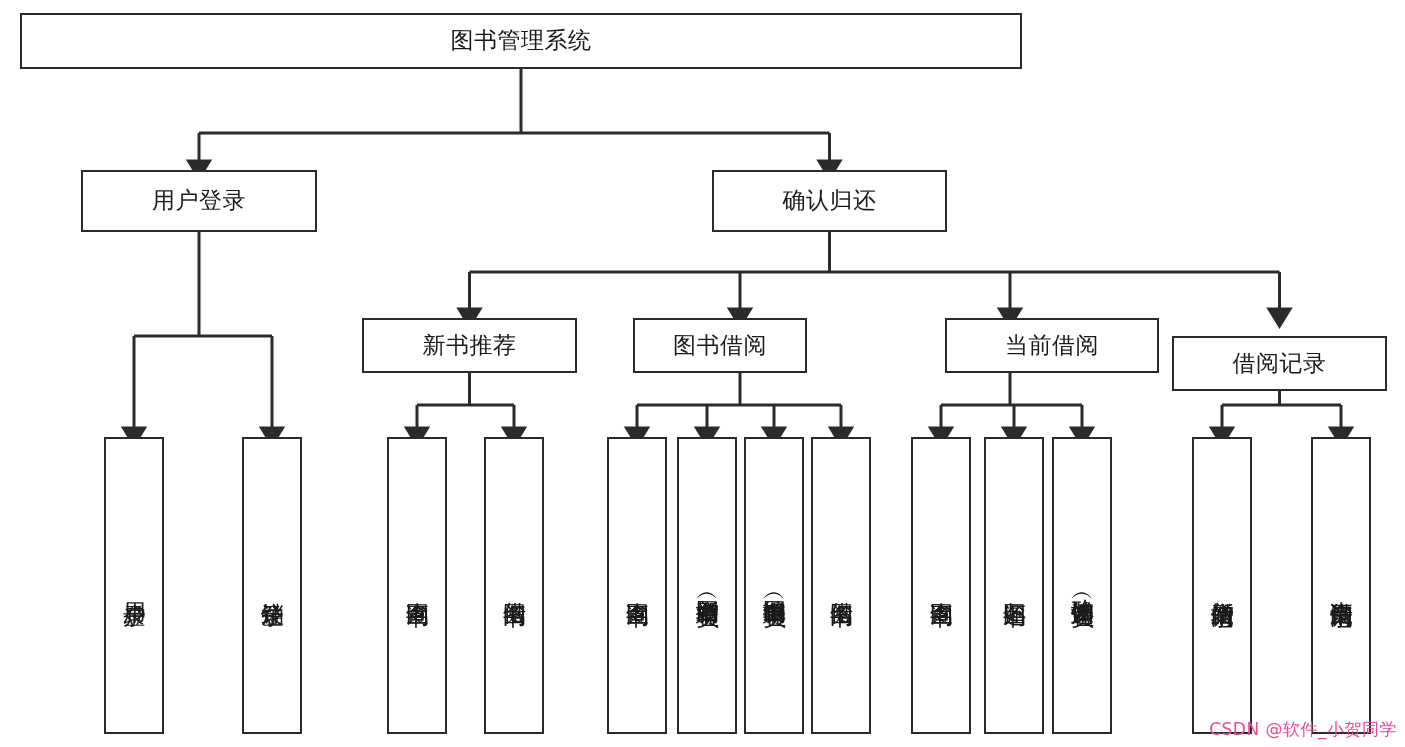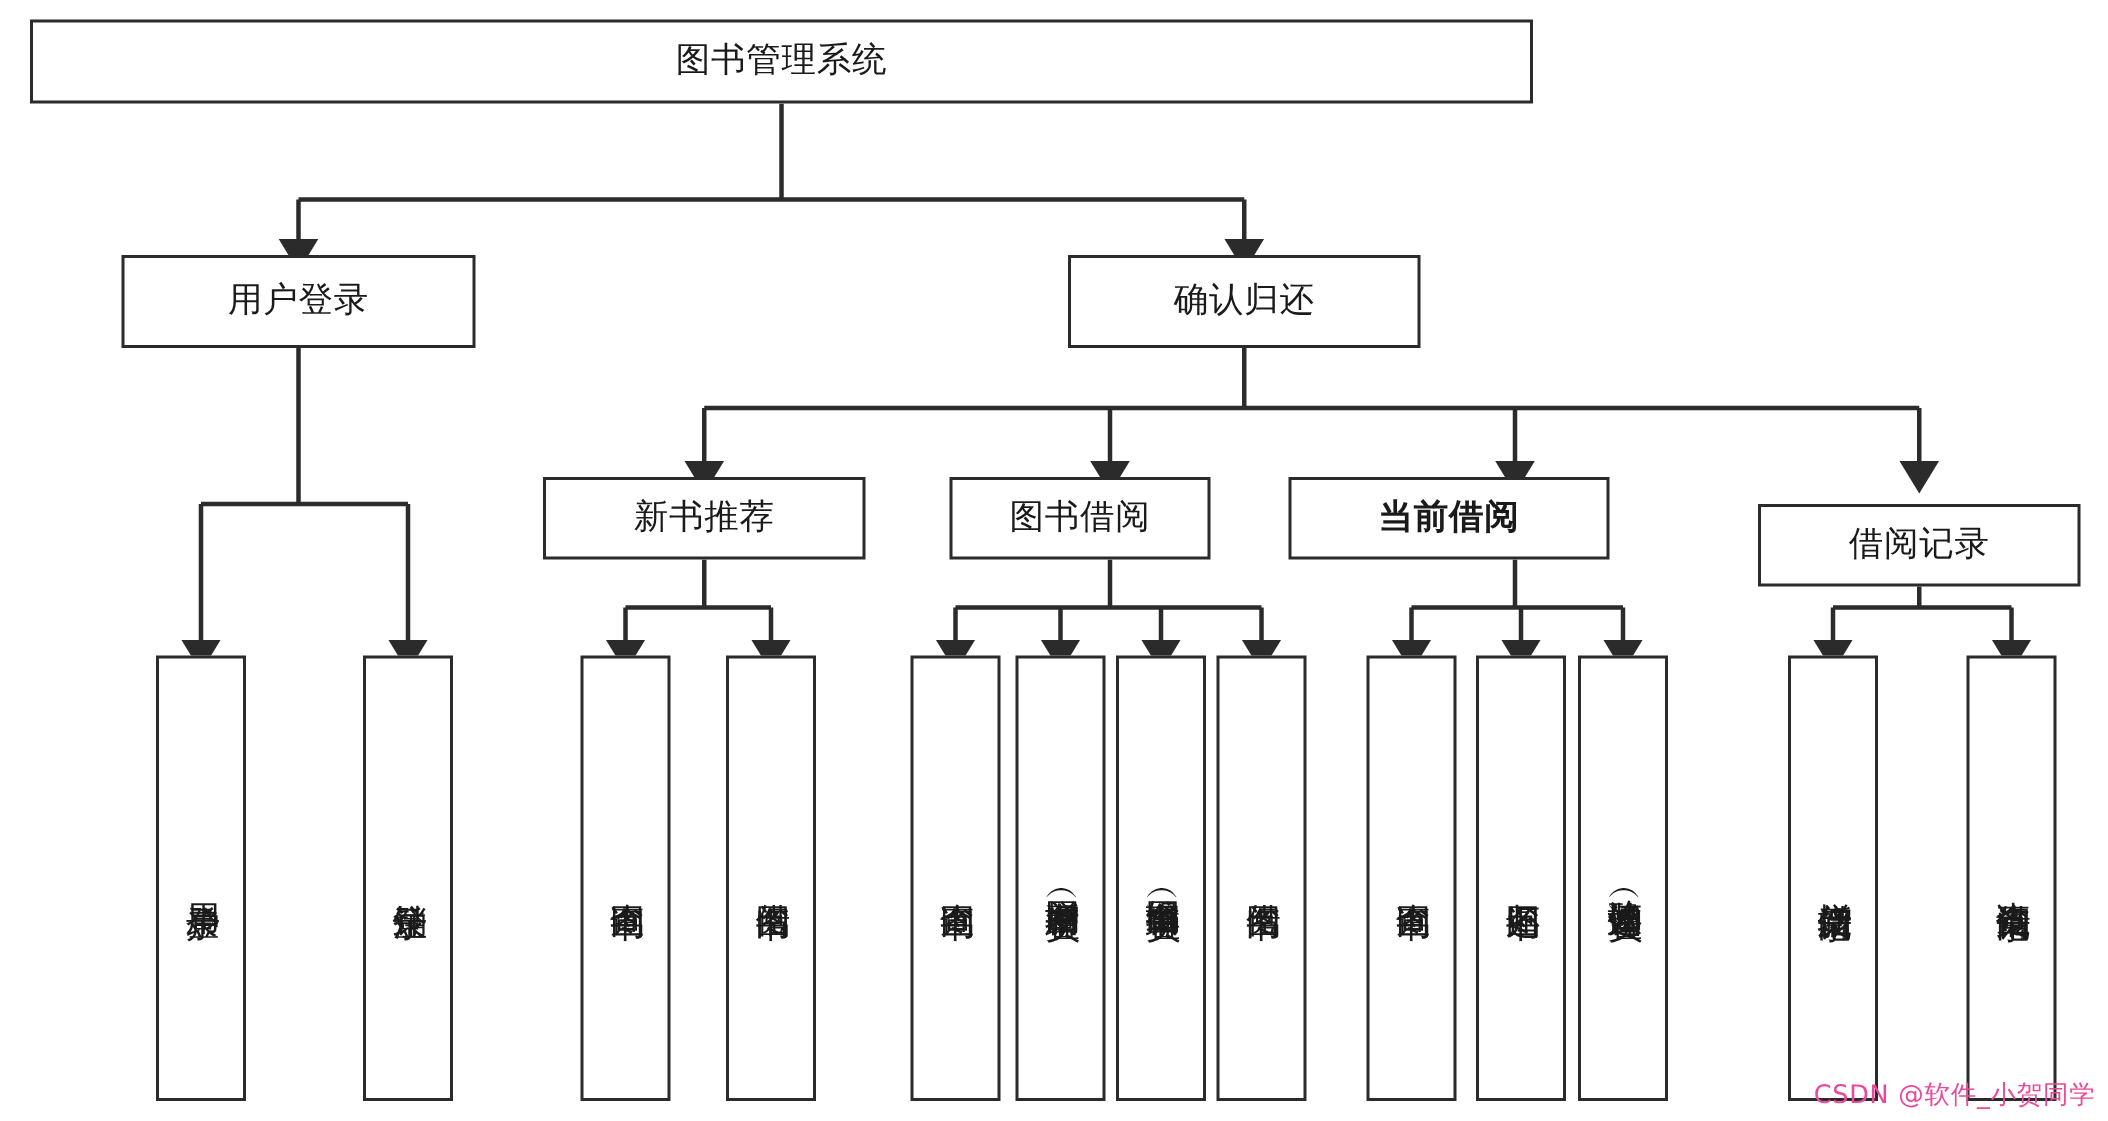--- a/index.html
+++ b/index.html
@@ -121,21 +121,21 @@
       </div>
       <div class="node-box" style="left: 712px; top: 170px; width: 235px; height: 62px;">
         <span class="node-label-h">确认归还</span>
       </div>
       <div class="node-box" style="left: 362px; top: 318px; width: 215px; height: 55px;">
         <span class="node-label-h">新书推荐</span>
       </div>
       <div class="node-box" style="left: 633px; top: 318px; width: 174px; height: 55px;">
         <span class="node-label-h">图书借阅</span>
       </div>
-      <div class="node-box" style="left: 859px; top: 318px; width: 214px; height: 55px; font-weight: bold;">
+      <div class="node-box" style="left: 945px; top: 318px; width: 214px; height: 55px;">
         <span class="node-label-h">当前借阅</span>
       </div>
       <div class="node-box" style="left: 1172px; top: 336px; width: 215px; height: 55px;">
         <span class="node-label-h">借阅记录</span>
       </div>
       <div class="node-box" style="left: 104px; top: 437px; width: 60px; height: 297px;">
         <span class="node-label-v">用户登录</span>
       </div>
       <div class="node-box" style="left: 242px; top: 437px; width: 60px; height: 297px;">
         <span class="node-label-v">注销登录</span>

